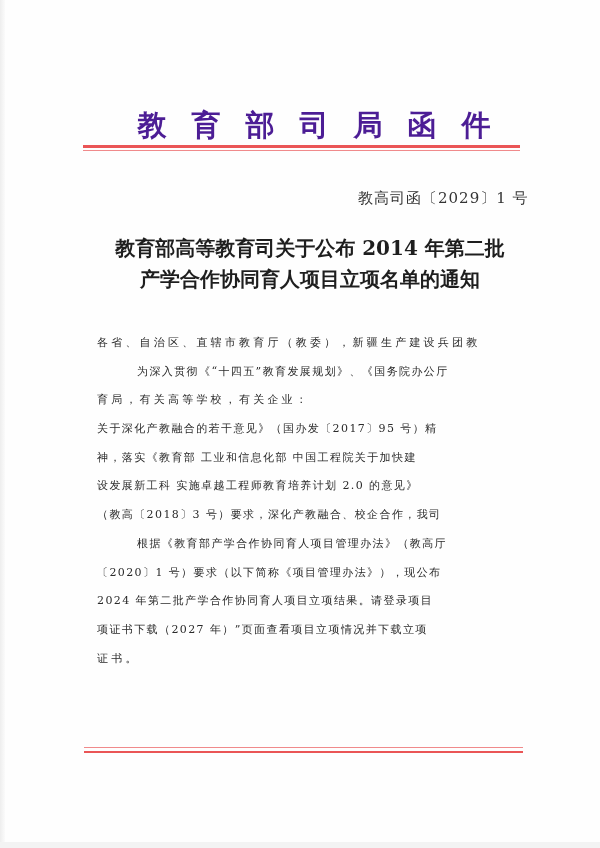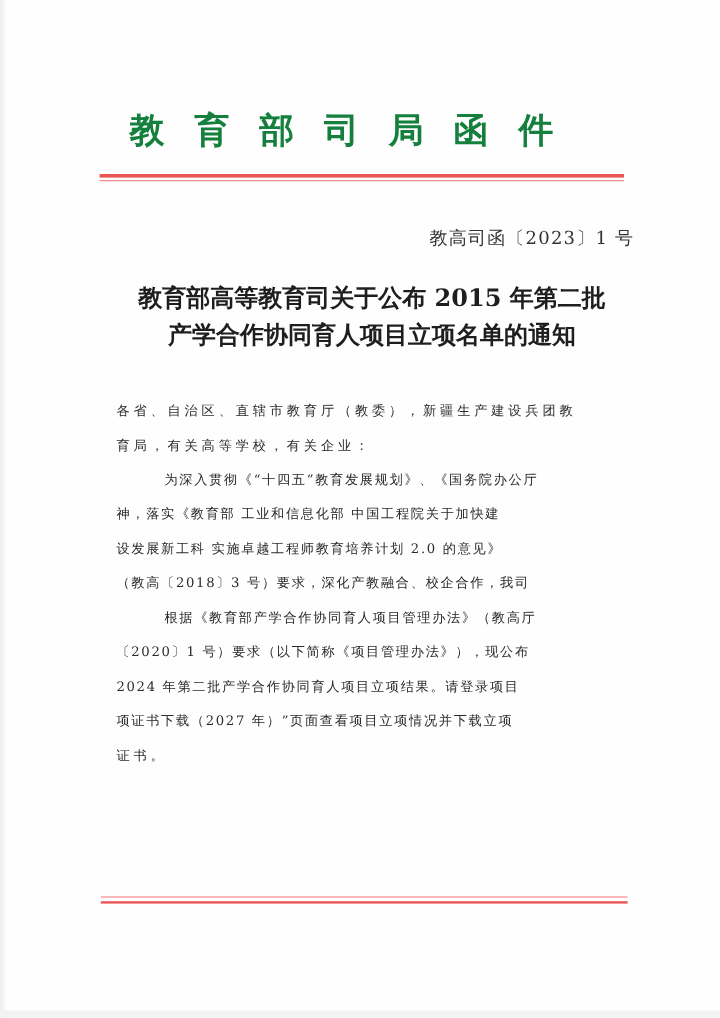--- a/index.html
+++ b/index.html
@@ -24,24 +24,24 @@
     }
     .bottom-edge {
       position: absolute;
       left: 0; right: 0; bottom: 0;
       height: 6px;
       background: #f3f3f3;
     }
     .masthead {
       position: absolute;
       left: 83px;
-      top: 88px;
+      top: 105px;
       width: 437px;
-      text-align: left;
-      color: #15803d;
+      text-align: center;
+      color: #4c1d95;
       font-family: "DejaVu Serif", "Liberation Serif", serif;
       font-size: 29px;
       font-weight: bold;
       letter-spacing: 25px;
       padding-left: 25px;
       line-height: 40px;
       white-space: nowrap;
     }
     .rule {
       position: absolute;
@@ -92,31 +92,32 @@
 </head>
 <body>
 
 <div class="page-edge"></div>
 
 <div class="masthead">教育部司局函件</div>
 
 <div class="rule" style="left:83px; top:145px; width:437px; height:2.5px;"></div>
 <div class="rule thin" style="left:83px; top:149.5px; width:437px; height:1px;"></div>
 
-<div class="docno">教高司函〔2023〕1 号</div>
+<div class="docno">教高司函〔2029〕1 号</div>
 
 <div class="title">
-  <div>教育部高等教育司关于公布 2015 年第二批</div>
+  <div>教育部高等教育司关于公布 2014 年第二批</div>
   <div>产学合作协同育人项目立项名单的通知</div>
 </div>
 
 <div class="body-text">
   <div class="line">各省、自治区、直辖市教育厅（教委），新疆生产建设兵团教</div>
+  <div class="line indent tight">为深入贯彻《“十四五”教育发展规划》、《国务院办公厅</div>
   <div class="line">育局，有关高等学校，有关企业：</div>
-  <div class="line indent tight">为深入贯彻《“十四五”教育发展规划》、《国务院办公厅</div>
+  <div class="line tight">关于深化产教融合的若干意见》（国办发〔2017〕95 号）精</div>
   <div class="line tight">神，落实《教育部 工业和信息化部 中国工程院关于加快建</div>
   <div class="line tight">设发展新工科 实施卓越工程师教育培养计划 2.0 的意见》</div>
   <div class="line tight">（教高〔2018〕3 号）要求，深化产教融合、校企合作，我司</div>
   <div class="line indent tight">根据《教育部产学合作协同育人项目管理办法》（教高厅</div>
   <div class="line tight">〔2020〕1 号）要求（以下简称《项目管理办法》），现公布</div>
   <div class="line tight">2024 年第二批产学合作协同育人项目立项结果。请登录项目</div>
   <div class="line tight">项证书下载（2027 年）”页面查看项目立项情况并下载立项</div>
   <div class="line">证书。</div>
 </div>
 

